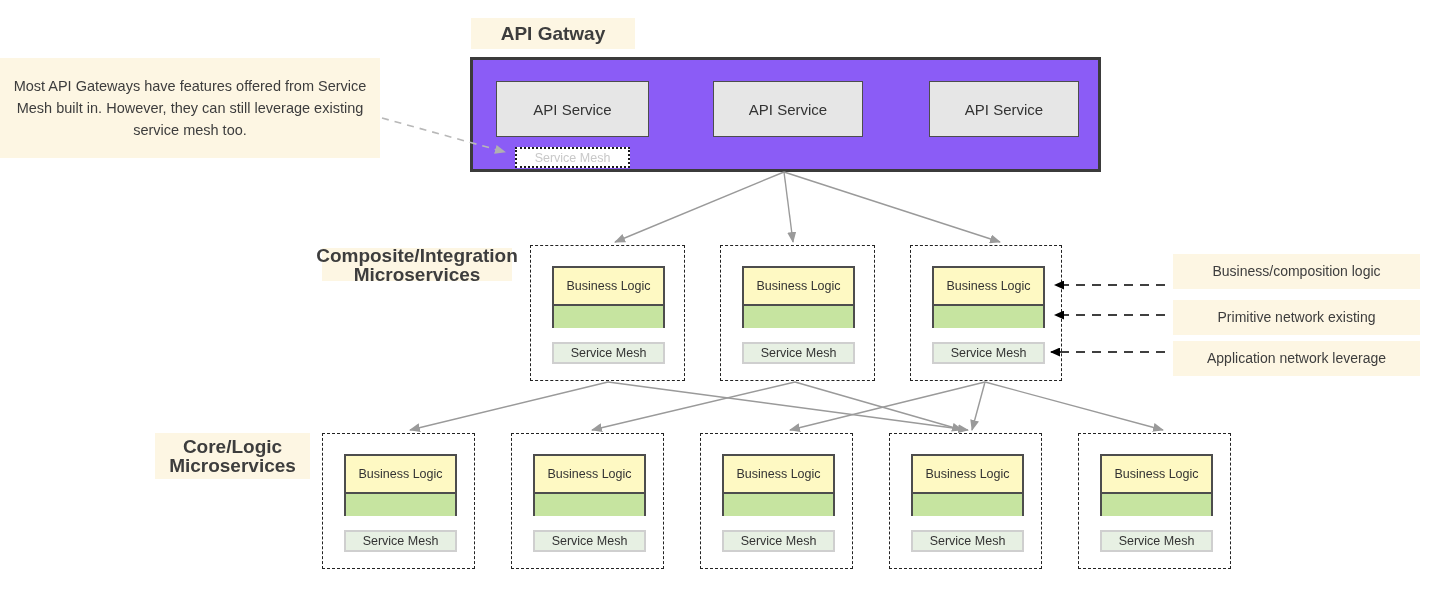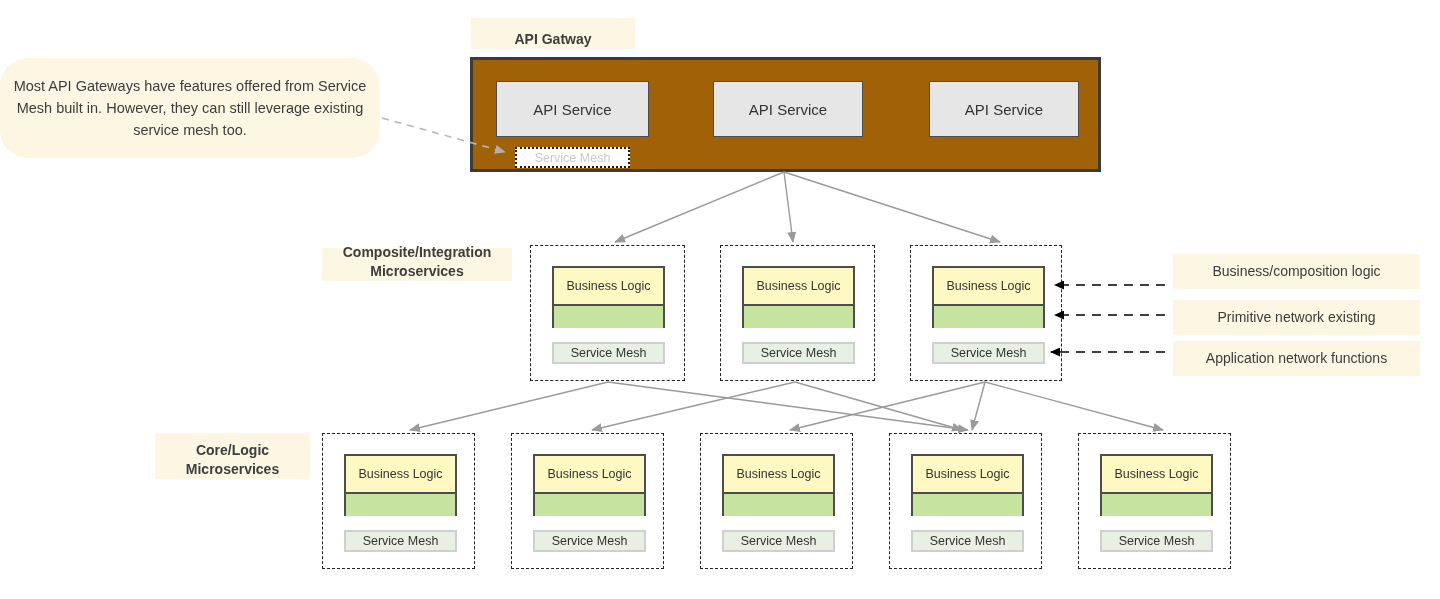--- a/index.html
+++ b/index.html
@@ -13,26 +13,26 @@
   
   .abs{position:absolute;box-sizing:border-box;}
 
   
   .cream{
     background:#fdf6e3;
     display:flex;align-items:center;justify-content:center;
     text-align:center;
     font-size:14px;line-height:19px;color:#3d3d3d;
   }
-  .cream.bold{font-weight:bold;font-size:14px;align-items:flex-end;}
-  .cream.note{font-size:14.5px;line-height:22px;padding:0 12px;border-radius:28px;}
+  .cream.bold{font-weight:bold;font-size:19px;}
+  .cream.note{font-size:14.5px;line-height:22px;padding:0 12px;}
 
   
   .gateway-frame{
-    border:3px solid #3b3b3b;background:#a16207;
+    border:3px solid #3b3b3b;background:#8b5cf6;
   }
   .api-service{
     background:#e6e6e6;border:1.5px solid #4d4d4d;
     display:flex;align-items:center;justify-content:center;
     font-size:15px;color:#333;
   }
   .gw-mesh{
     border:2px dotted #1a1a1a;background:#ffffff;
     display:flex;align-items:center;justify-content:center;
     font-size:12.5px;color:#c9c9c9;
@@ -132,21 +132,21 @@
     </div>
   </div>
 
   <div class="abs cream" style="left:1173px;top:254px;width:247px;height:35px;">
     <span>Business/composition logic</span>
   </div>
   <div class="abs cream" style="left:1173px;top:300px;width:247px;height:35px;">
     <span>Primitive network existing</span>
   </div>
   <div class="abs cream" style="left:1173px;top:341px;width:247px;height:35px;">
-    <span>Application network functions</span>
+    <span>Application network leverage</span>
   </div>
 
   <div class="abs cream bold" style="left:155px;top:433px;width:155px;height:46px;">
     <span>Core/Logic Microservices</span>
   </div>
 
   <div class="abs ms-box" style="left:322px;top:433px;width:153px;height:136px;">
     <div class="abs biz-wrap" style="left:21px;top:20px;width:113px;height:62px;">
       <div class="biz-logic" style="height:38px;">
         <span>Business Logic</span>

